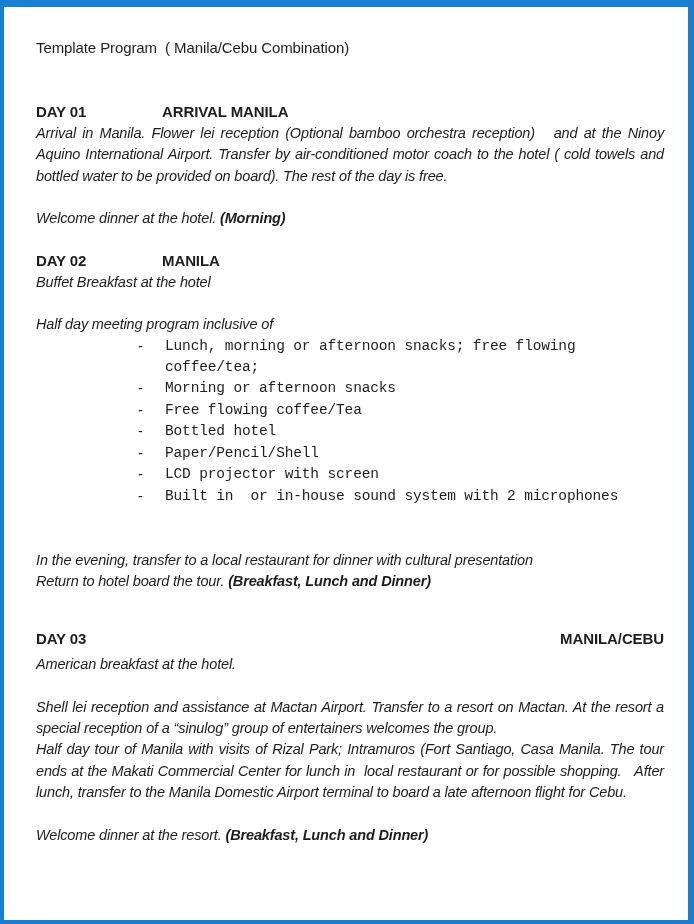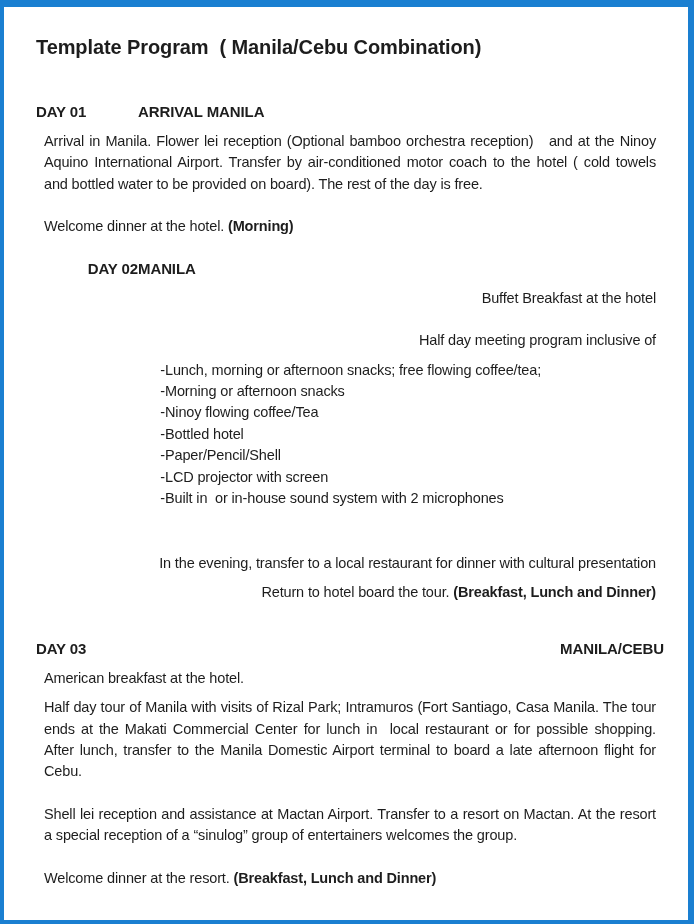--- a/index.html
+++ b/index.html
@@ -15,44 +15,45 @@
     border-width: 7px 6px 4px 4px;
     padding: 30px 24px 0 32px;
     overflow: hidden;
     font-family: "Liberation Sans", sans-serif;
     color: #1d1d1d;
     font-size: 14.5px;
     line-height: 21.4px;
     letter-spacing: -0.15px;
   }
   .doc-title {
-    font-size: 20px;
-    font-weight: bold;
+    font-size: 15px;
+    font-weight: normal;
     margin: 0 0 43px 0;
     white-space: pre-wrap;
     letter-spacing: -0.1px;
   }
   .day-heading {
     display: flex;
     font-size: 15px;
     font-weight: bold;
     letter-spacing: -0.1px;
+    gap: 24px;
   }
   .day-label { width: 102px; flex: 0 0 102px; }
-  p { margin: 8px; white-space: pre-wrap; }
+  p { margin: 0; white-space: pre-wrap; font-style: italic; }
   .justify { text-align: justify; }
   .mt-1 { margin-top: 21px; }  
   .mt-2 { margin-top: 43px; }  
-  .sec-day02 { margin-top: 21px; text-align: right; }
+  .sec-day02 { margin-top: 21px; }
   .sec-day03 { margin-top: 35px; }
   .sec-day03 .day-heading { margin-bottom: 5px; justify-content: space-between; }
   .inclusions { list-style: none; margin: 0; padding: 0; }
   .bullet-row { display: flex; padding-left: 102px; }
   .dash { width: 27px; flex: 0 0 27px; }
-  .bullet-text { white-space: pre-wrap; }
+  .bullet-text { white-space: pre-wrap; font-family: Liberation Mono, monospace; }
   strong { font-weight: bold; }
 </style>
 </head>
 <body>
 
 <div class="page">
 
   <h1 class="doc-title">Template Program  ( Manila/Cebu Combination)</h1>
 
   <section>
@@ -75,21 +76,21 @@
       <li class="bullet-row">
         <span class="dash">-</span>
         <span class="bullet-text">Lunch, morning or afternoon snacks; free flowing coffee/tea;</span>
       </li>
       <li class="bullet-row">
         <span class="dash">-</span>
         <span class="bullet-text">Morning or afternoon snacks</span>
       </li>
       <li class="bullet-row">
         <span class="dash">-</span>
-        <span class="bullet-text">Ninoy flowing coffee/Tea</span>
+        <span class="bullet-text">Free flowing coffee/Tea</span>
       </li>
       <li class="bullet-row">
         <span class="dash">-</span>
         <span class="bullet-text">Bottled hotel</span>
       </li>
       <li class="bullet-row">
         <span class="dash">-</span>
         <span class="bullet-text">Paper/Pencil/Shell</span>
       </li>
       <li class="bullet-row">
@@ -104,18 +105,18 @@
     <p class="mt-2">In the evening, transfer to a local restaurant for dinner with cultural presentation</p>
     <p><span>Return to hotel board the tour. </span><strong>(Breakfast, Lunch and Dinner)</strong></p>
   </section>
 
   <section class="sec-day03">
     <div class="day-heading">
       <span class="day-label">DAY 03</span>
       <span class="day-title">MANILA/CEBU</span>
     </div>
     <p>American breakfast at the hotel.</p>
+    <p class="justify mt-1">Shell lei reception and assistance at Mactan Airport. Transfer to a resort on Mactan. At the resort a special reception of a “sinulog” group of entertainers welcomes the group.</p>
     <p class="justify">Half day tour of Manila with visits of Rizal Park; Intramuros (Fort Santiago, Casa Manila. The tour ends at the Makati Commercial Center for lunch in  local restaurant or for possible shopping.   After lunch, transfer to the Manila Domestic Airport terminal to board a late afternoon flight for Cebu.</p>
-    <p class="justify mt-1">Shell lei reception and assistance at Mactan Airport. Transfer to a resort on Mactan. At the resort a special reception of a “sinulog” group of entertainers welcomes the group.</p>
     <p class="mt-1"><span>Welcome dinner at the resort. </span><strong>(Breakfast, Lunch and Dinner)</strong></p>
   </section>
 
 </div>
 
 </body></html>

